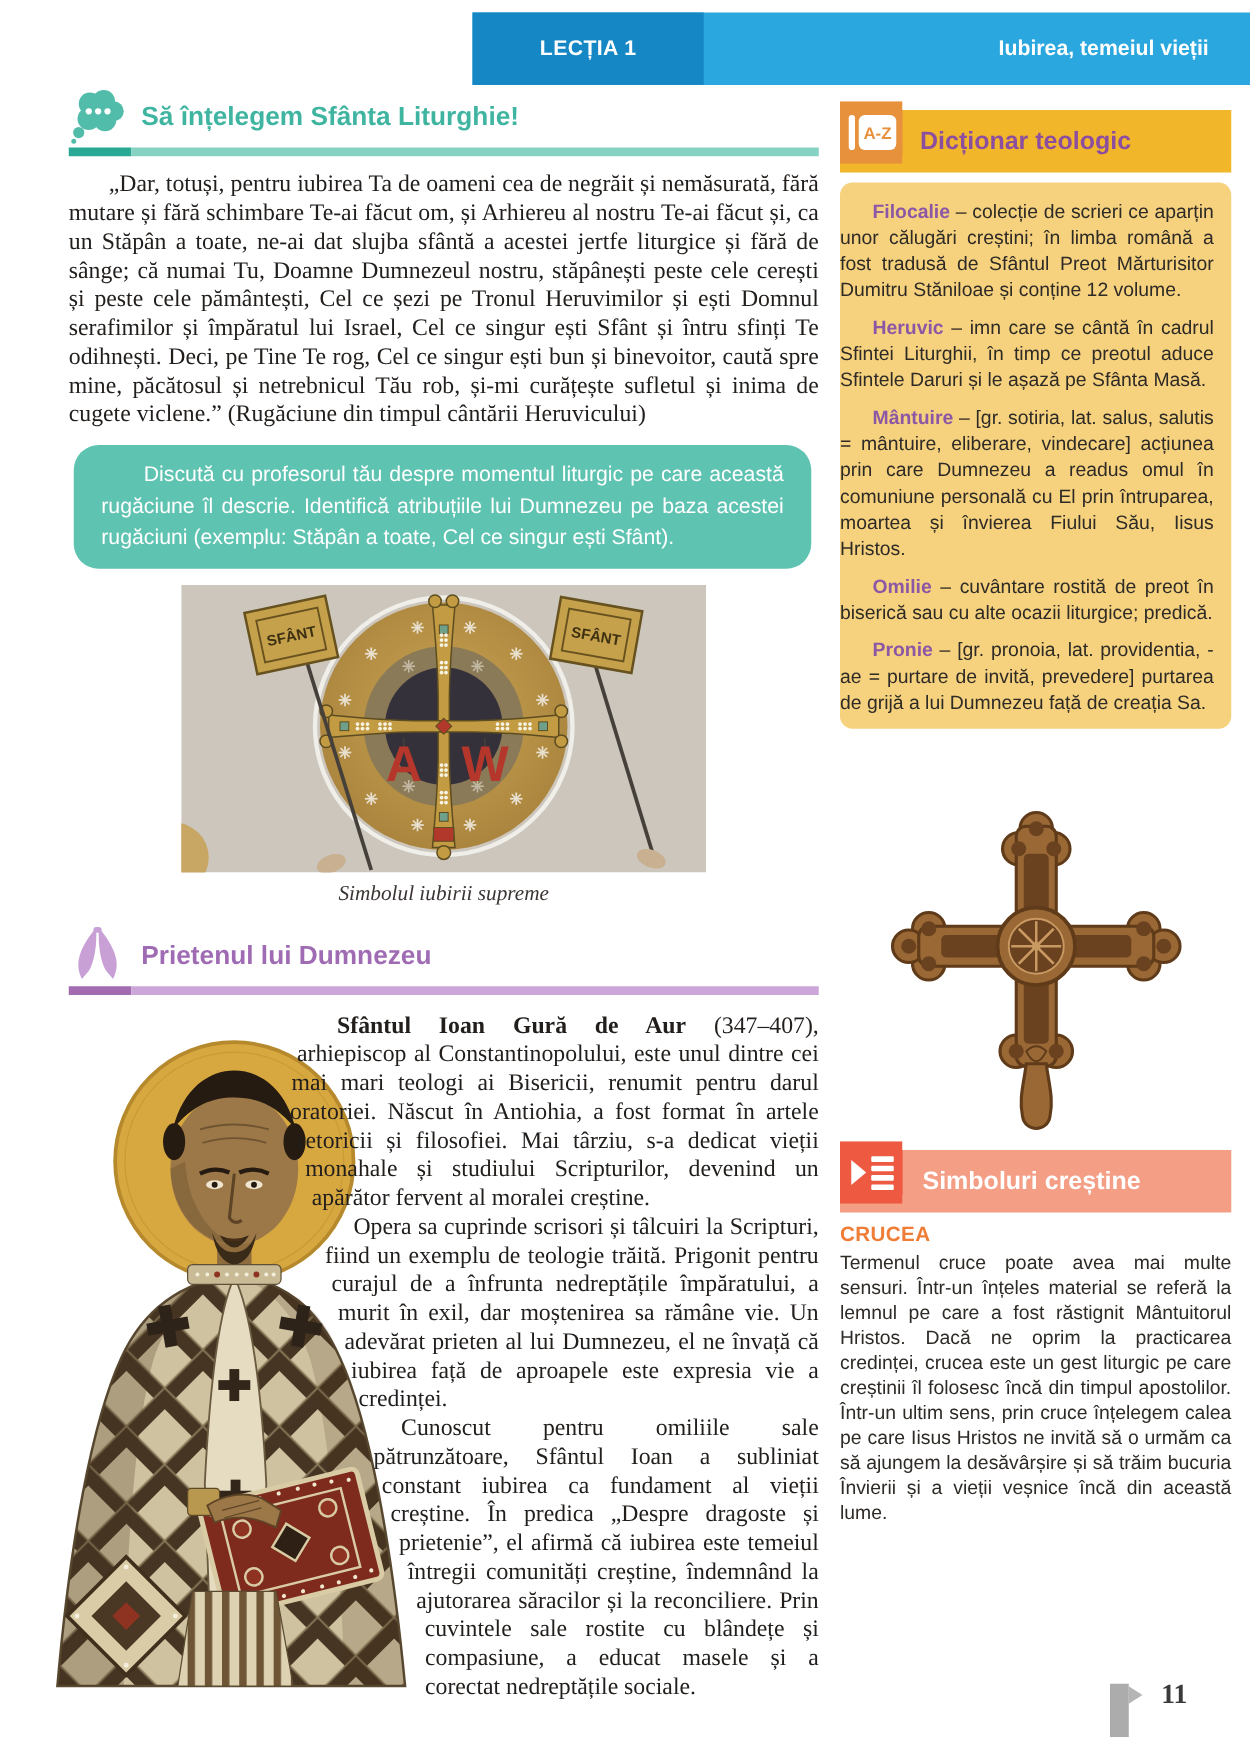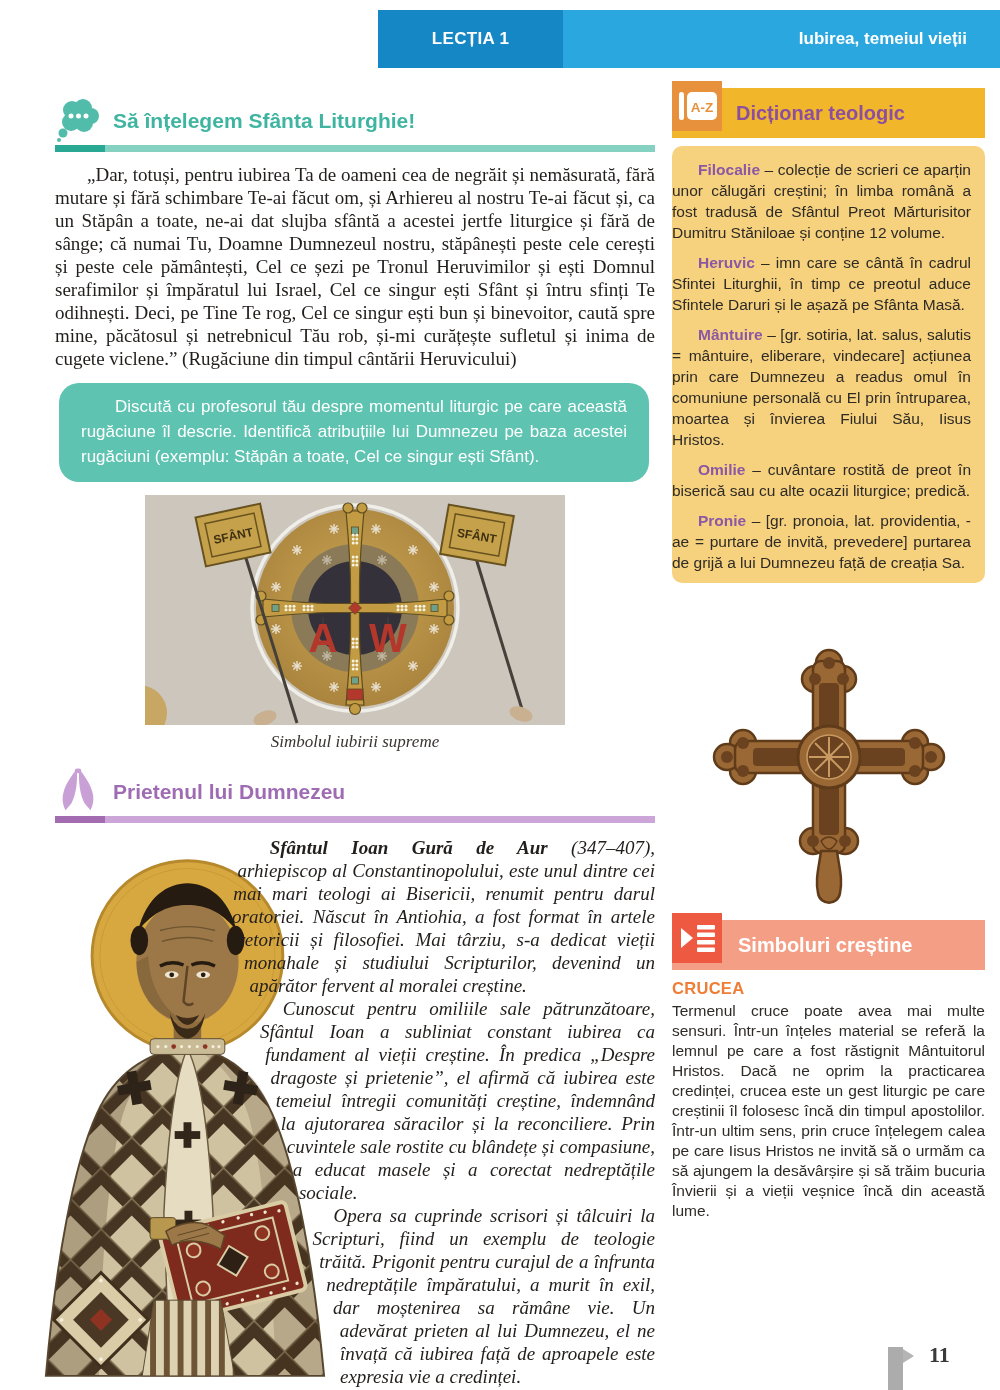--- a/index.html
+++ b/index.html
@@ -9,21 +9,21 @@
     overflow:hidden; font-family:"Liberation Sans", sans-serif; color:#211E1C;
   }
   
   .topbar { position:absolute; left:378px; top:10px; right:0; height:58px;
     background:#2AA7DE; display:flex; }
   .topbar .lesson-box { width:185px; height:58px; background:#1587C4; color:#fff;
     font-weight:bold; font-size:17px; display:flex; align-items:center; justify-content:center; letter-spacing:.3px; }
   .topbar .chapter { flex:1; display:flex; align-items:center; justify-content:flex-end;
     padding-right:33px; color:#fff; font-weight:bold; font-size:17px; }
   
-  .colL { position:absolute; left:55px; top:99px; width:600px; }
+  .colL { position:absolute; left:55px; top:72px; width:600px; }
   .colR { position:absolute; left:672px; top:88px; width:313px; }
   
   .sec-head { display:flex; align-items:center; gap:12px; height:44px; }
   .sec-head .ttl { font-weight:bold; font-size:21px; }
   .teal .ttl { color:#3FB5A1; }
   .purple .ttl { color:#9F6CB4; }
   .rule { height:7px; display:flex; margin-top:2px; }
   .rule .seg1 { width:50px; }
   .rule .seg2 { flex:1; }
   .rule.teal-rule .seg1 { background:#2AA democratic893; background:#29A893; }
@@ -42,21 +42,21 @@
   .fresco-wrap { margin-top:2px; text-align:center; }
   .fresco { display:block; margin:0 auto; }
   .caption { margin-top:7px; text-align:center; font-family:"Liberation Serif", serif;
     font-style:italic; font-size:17px; color:#3A3533; }
   .s2 { margin-top:18px; }
   
   .bio { margin-top:13px; }
   .saint-float { float:left; width:290px; height:540px; margin:2px 10px 0 -15px;
     shape-outside: polygon(0 0, 62% 0, 57% 14%, 63% 26%, 70% 42%, 76% 56%, 83% 70%, 91% 84%, 100% 100%, 0 100%);
     shape-margin:10px; }
-  .bio p { text-indent:28px;font-style:italic; }
+  .bio p { text-indent:28px; }
   
   .panel-head { height:50px; display:flex; align-items:stretch; }
   .panel-head .badge { width:50px; height:36px; flex:0 0 50px; display:flex;
     align-items:center; justify-content:center; }
   .dict-head { background:#F2B62A; }
   .dict-head .badge { background:#E8913C; }
   .dict-head .ttl { color:#8C4F9F; font-weight:bold; font-size:20px; display:flex;
     align-items:center; padding-left:14px; }
   .dict-body { margin-top:8px; background:#F6D27E; border-radius:10px;
     padding:13px 14px 10px 0; font-size:15.5px; line-height:21px; text-align:justify; color:#2E2A26; }
@@ -350,22 +350,22 @@
           <g fill="#F4EFDC">
               <circle cy="-40" r="2"></circle>
               <circle cx="40" r="2"></circle>
               <circle cy="40" r="2"></circle>
               <circle cx="-40" r="2"></circle>
             </g>
         </g>
         <path d="M116 468 L184 468 L198 545 L104 545 Z" fill="url(#stripep)" stroke="#5A4A32"></path>
       </svg>
       <p><b>Sfântul Ioan Gură de Aur</b><span> (347–407), arhiepiscop al Constantinopolului, este unul dintre cei mai mari teologi ai Bisericii, renumit pentru darul oratoriei. Născut în Antiohia, a fost format în artele retoricii și filosofiei. Mai târziu, s-a dedicat vieții monahale și studiului Scripturilor, devenind un apărător fervent al moralei creștine.</span></p>
+      <p>Opera sa cuprinde scrisori și tâlcuiri la Scripturi, fiind un exemplu de teologie trăită. Prigonit pentru curajul de a înfrunta nedreptățile împăratului, a murit în exil, dar moștenirea sa rămâne vie. Un adevărat prieten al lui Dumnezeu, el ne învață că iubirea față de aproapele este expresia vie a credinței.</p>
       <p>Cunoscut pentru omiliile sale pătrunzătoare, Sfântul Ioan a subliniat constant iubirea ca fundament al vieții creștine. În predica „Despre dragoste și prietenie”, el afirmă că iubirea este temeiul întregii comunități creștine, îndemnând la ajutorarea săracilor și la reconciliere. Prin cuvintele sale rostite cu blândețe și compasiune, a educat masele și a corectat nedreptățile sociale.</p>
-      <p>Opera sa cuprinde scrisori și tâlcuiri la Scripturi, fiind un exemplu de teologie trăită. Prigonit pentru curajul de a înfrunta nedreptățile împăratului, a murit în exil, dar moștenirea sa rămâne vie. Un adevărat prieten al lui Dumnezeu, el ne învață că iubirea față de aproapele este expresia vie a credinței.</p>
     </div>
   </div>
 
   <div class="colR">
 
     <div class="panel-head dict-head">
       <div class="badge">
         <svg width="50" height="50" viewBox="0 0 50 50">
           <rect width="50" height="50" fill="#E8913C"></rect>
           <rect x="7" y="11" width="5" height="28" rx="2.5" fill="#fff"></rect>

